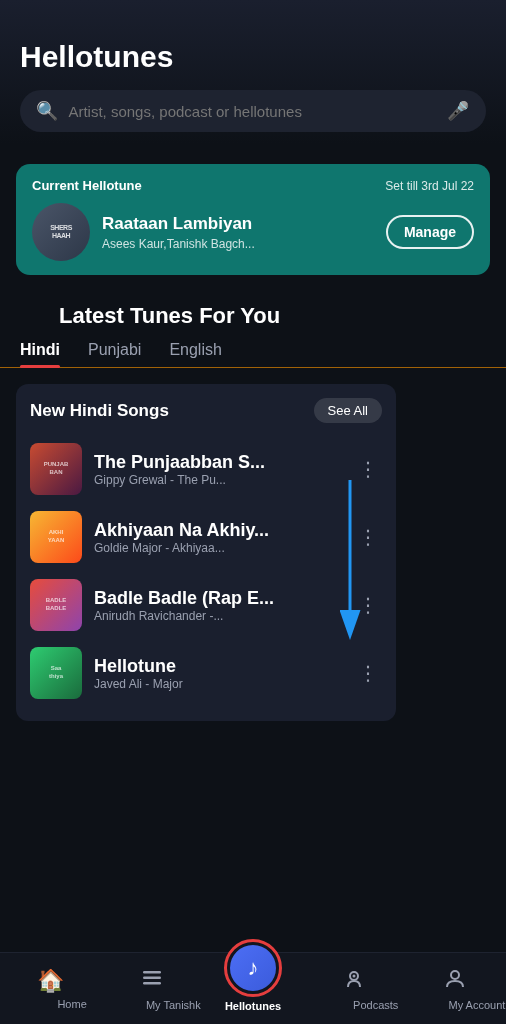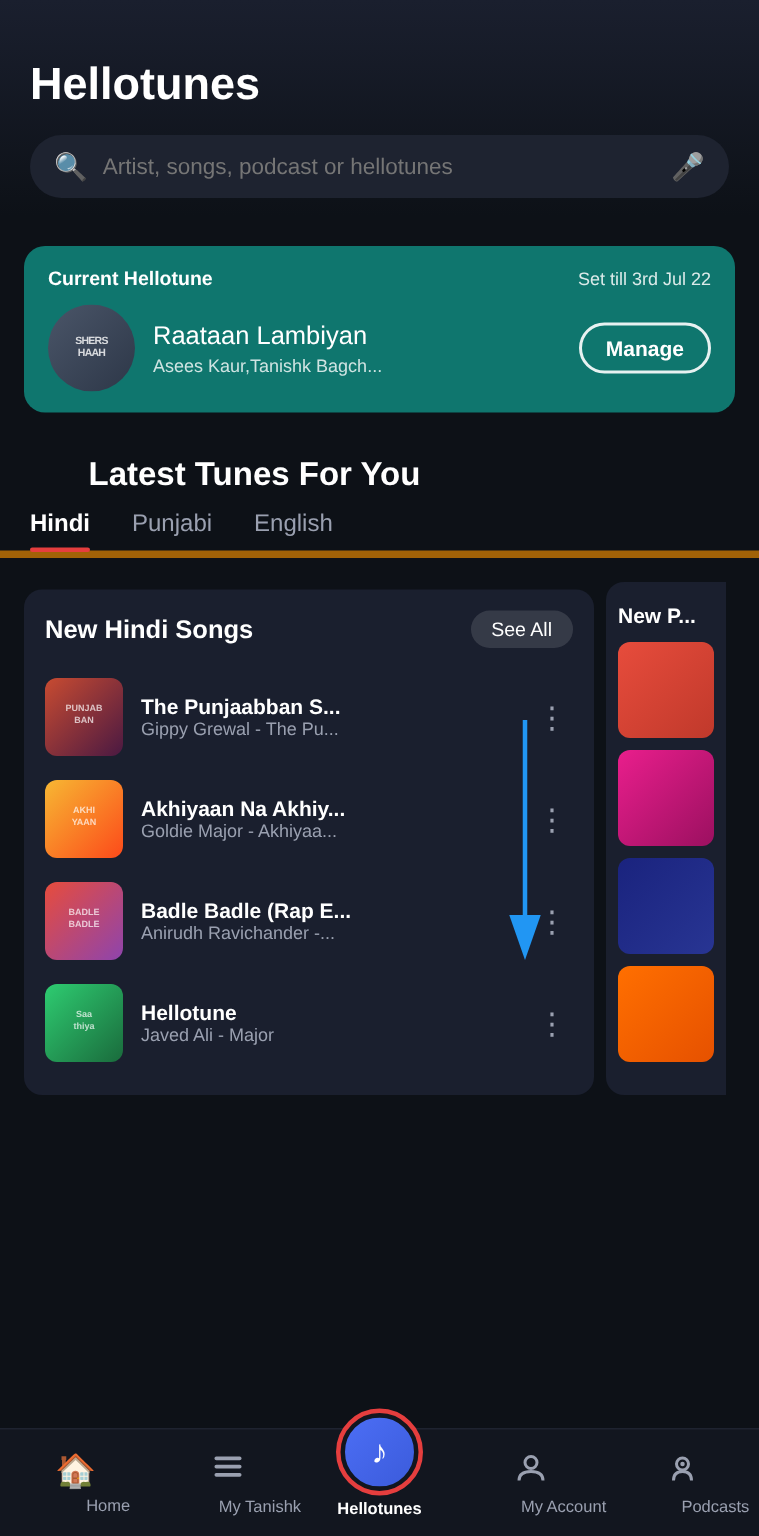--- a/index.html
+++ b/index.html
@@ -102,21 +102,21 @@
       color: rgba(255,255,255,0.7);
       font-weight: 700;
       text-align: center;
       line-height: 1.2;
     }
     .song-info {
       flex: 1;
     }
     .song-title {
       font-size: 17px;
-      font-weight: 400;
+      font-weight: 700;
       color: #fff;
       margin-bottom: 3px;
     }
     .song-artist {
       font-size: 12px;
       color: rgba(255,255,255,0.8);
     }
     .manage-btn {
       background: transparent;
       border: 2px solid rgba(255,255,255,0.9);
@@ -136,21 +136,21 @@
       color: #fff;
       padding: 8px 20px 12px 20px;
       margin-left: 39px;
     }
 
     
     .tabs-row {
       display: flex;
       gap: 28px;
       padding: 0 20px;
-      border-bottom: 5px solid #a16207;
+      border-bottom: 1px solid #a16207;
       margin-bottom: 0;
     }
     .tab-item {
       font-size: 16px;
       font-weight: 500;
       color: #9aa0b0;
       padding-bottom: 8px;
       cursor: pointer;
       position: relative;
     }
@@ -168,21 +168,20 @@
       background: #e53e3e;
       border-radius: 2px;
     }
 
     
     .content-row {
       display: flex;
       gap: 0;
       overflow: hidden;
       padding: 16px 0 0 0;
-      align-items: flex-end;
     }
 
     
     .songs-card {
       flex: 0 0 380px;
       background: #1a1f2e;
       border-radius: 12px;
       margin-left: 16px;
       padding: 14px;
       position: relative;
@@ -231,21 +230,21 @@
     .thumb-1 { background: linear-gradient(135deg, #c84b31 0%, #4a1942 100%); }
     .thumb-2 { background: linear-gradient(135deg, #f7b733 0%, #fc4a1a 100%); }
     .thumb-3 { background: linear-gradient(135deg, #e74c3c 0%, #8e44ad 100%); }
     .thumb-4 { background: linear-gradient(135deg, #2ecc71 0%, #1a6b3c 100%); }
 
     .song-row-info {
       flex: 1;
       min-width: 0;
     }
     .song-row-title {
-      font-size: 14px;
+      font-size: 18px;
       font-weight: 600;
       color: #fff;
       white-space: nowrap;
       overflow: hidden;
       text-overflow: ellipsis;
     }
     .song-row-artist {
       font-size: 12px;
       color: #9aa0b0;
       white-space: nowrap;
@@ -447,27 +446,20 @@
           <span style="font-size:6px; padding:2px; text-align:center; line-height:1.3;">Saa<br>thiya</span>
         </div>
         <div class="song-row-info">
           <div class="song-row-title">Hellotune</div>
           <div class="song-row-artist">Javed Ali - Major</div>
         </div>
         <span class="more-dots">⋮</span>
       </div>
     </div>
 
-    <div class="right-partial-card">
-      <div class="right-card-title">New P...</div>
-      <div class="right-thumb right-thumb-1"></div>
-      <div class="right-thumb right-thumb-2"></div>
-      <div class="right-thumb right-thumb-3"></div>
-      <div class="right-thumb right-thumb-4"></div>
-    </div>
 
   </div>
 
   <div class="arrow-overlay">
     <svg width="60" height="160" viewBox="0 0 60 160">
       <defs>
         <marker id="arrowhead" markerWidth="10" markerHeight="7" refX="5" refY="3.5" orient="auto">
           <polygon points="0 0, 10 3.5, 0 7" fill="#2196f3"></polygon>
         </marker>
       </defs>
@@ -498,31 +490,31 @@
   <div class="nav-hellotunes-wrap">
     <div class="nav-hellotunes-btn">
       <span style="font-size:22px;">♪</span>
     </div>
     <span class="nav-hellotunes-label">Hellotunes</span>
   </div>
 
   <div class="nav-item">
     <span class="nav-icon">
       <svg width="22" height="22" viewBox="0 0 22 22" fill="none">
-        <circle cx="11" cy="8" r="4" stroke="#9aa0b0" stroke-width="2"></circle>
-        <path d="M3 20 Q3 14 11 14 Q19 14 19 20" stroke="#9aa0b0" stroke-width="2" fill="none"></path>
-      </svg>
-    </span>
-    <span class="nav-label">My Account</span>
-  </div>
-
-  <div class="nav-item">
-    <span class="nav-icon">
-      <svg width="22" height="22" viewBox="0 0 22 22" fill="none">
         <circle cx="11" cy="9" r="4" stroke="#9aa0b0" stroke-width="2"></circle>
         <path d="M5 20 Q5 14 11 14 Q17 14 17 20" stroke="#9aa0b0" stroke-width="2" fill="none"></path>
         <circle cx="11" cy="9" r="1.5" fill="#9aa0b0"></circle>
       </svg>
     </span>
     <span class="nav-label">Podcasts</span>
   </div>
 
+  <div class="nav-item">
+    <span class="nav-icon">
+      <svg width="22" height="22" viewBox="0 0 22 22" fill="none">
+        <circle cx="11" cy="8" r="4" stroke="#9aa0b0" stroke-width="2"></circle>
+        <path d="M3 20 Q3 14 11 14 Q19 14 19 20" stroke="#9aa0b0" stroke-width="2" fill="none"></path>
+      </svg>
+    </span>
+    <span class="nav-label">My Account</span>
+  </div>
+
 </div>
 
 </body></html>

